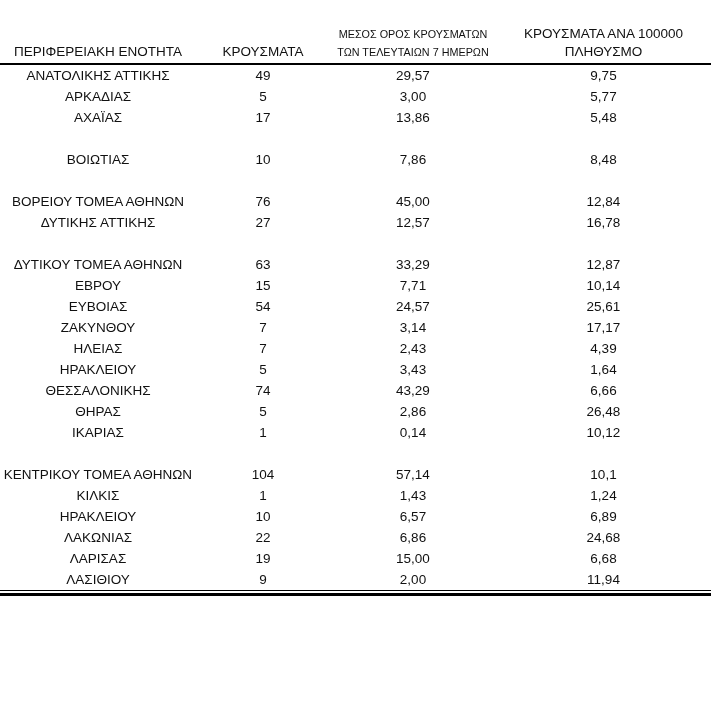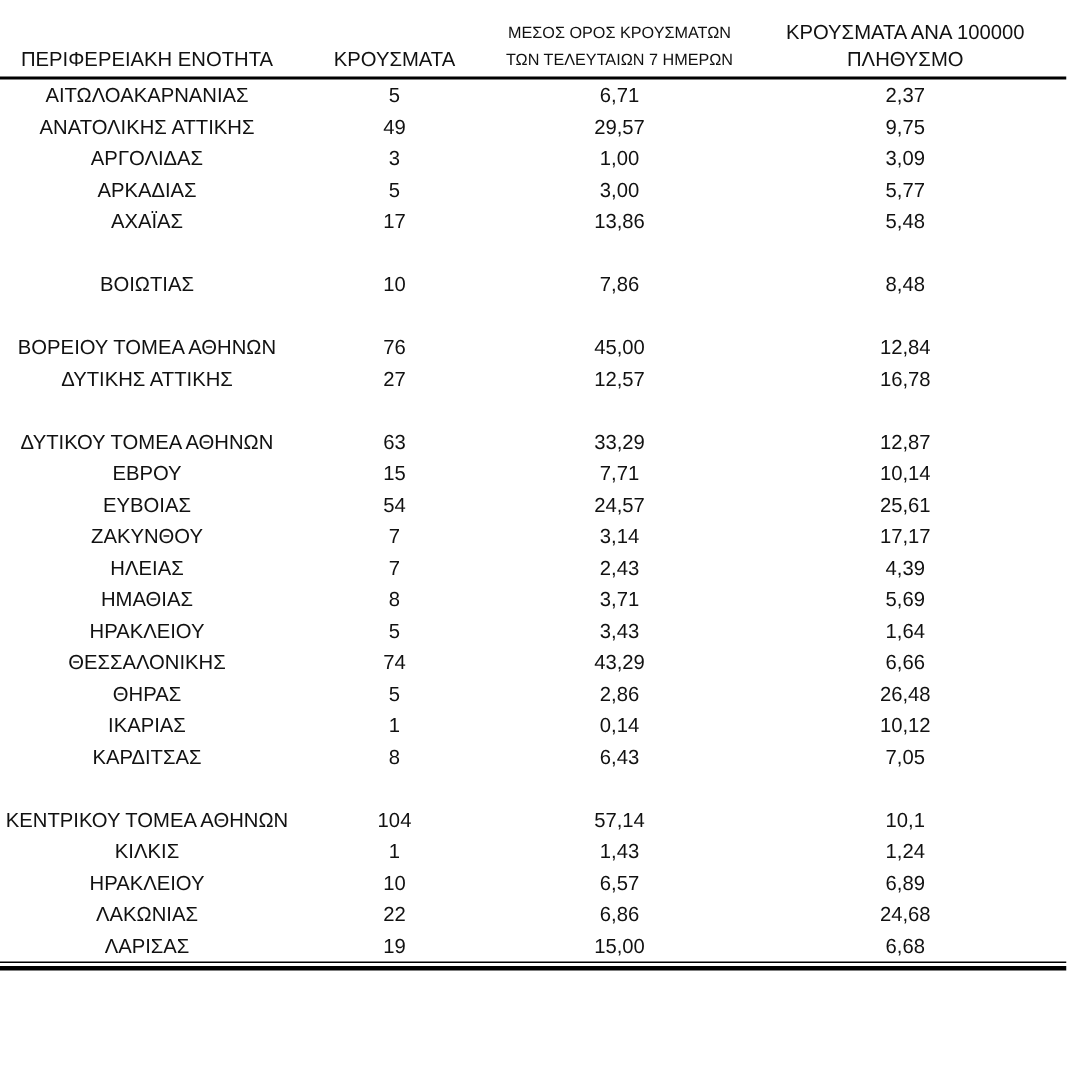--- a/index.html
+++ b/index.html
@@ -30,21 +30,21 @@
   col.c2 { width: 134px; }
   col.c3 { width: 166px; }
   col.c4 { width: 215px; }
 
   thead th {
     vertical-align: bottom;
     text-align: center;
     font-weight: normal;
     border-bottom: 2px solid #000000;
     height: 45px;
-    padding: 4px 0 2px 0;
+    padding: 16px 0 2px 0;
   }
   th .hline {
     display: block;
     line-height: 18px;
     white-space: nowrap;
   }
   th.h-main, th.h-main .hline { font-size: 13.5px; }
   th.h-small .hline { font-size: 10.8px; }
 
   tbody td {
@@ -88,40 +88,28 @@
           <span class="hline">ΜΕΣΟΣ ΟΡΟΣ ΚΡΟΥΣΜΑΤΩΝ</span>
           <span class="hline">ΤΩΝ ΤΕΛΕΥΤΑΙΩΝ 7 ΗΜΕΡΩΝ</span>
         </th>
         <th class="h-main">
           <span class="hline">ΚΡΟΥΣΜΑΤΑ ΑΝΑ 100000</span>
           <span class="hline">ΠΛΗΘΥΣΜΟ</span>
         </th>
       </tr>
     </thead>
     <tbody id="tbody">
-  <tr class="row">
-    <td>ΑΙΤΩΛΟΑΚΑΡΝΑΝΙΑΣ</td>
-    <td>5</td>
-    <td>6,71</td>
-    <td>2,37</td>
-  </tr>
 
   <tr class="row">
     <td>ΑΝΑΤΟΛΙΚΗΣ ΑΤΤΙΚΗΣ</td>
     <td>49</td>
     <td>29,57</td>
     <td>9,75</td>
   </tr>
 
-  <tr class="row">
-    <td>ΑΡΓΟΛΙΔΑΣ</td>
-    <td>3</td>
-    <td>1,00</td>
-    <td>3,09</td>
-  </tr>
 
   <tr class="row">
     <td>ΑΡΚΑΔΙΑΣ</td>
     <td>5</td>
     <td>3,00</td>
     <td>5,77</td>
   </tr>
 
   <tr class="row">
     <td>ΑΧΑΪΑΣ</td>
@@ -191,26 +179,20 @@
     <td>17,17</td>
   </tr>
 
   <tr class="row">
     <td>ΗΛΕΙΑΣ</td>
     <td>7</td>
     <td>2,43</td>
     <td>4,39</td>
   </tr>
 
-  <tr class="row">
-    <td>ΗΜΑΘΙΑΣ</td>
-    <td>8</td>
-    <td>3,71</td>
-    <td>5,69</td>
-  </tr>
 
   <tr class="row">
     <td>ΗΡΑΚΛΕΙΟΥ</td>
     <td>5</td>
     <td>3,43</td>
     <td>1,64</td>
   </tr>
 
   <tr class="row">
     <td>ΘΕΣΣΑΛΟΝΙΚΗΣ</td>
@@ -227,26 +209,20 @@
   </tr>
 
   <tr class="row">
     <td>ΙΚΑΡΙΑΣ</td>
     <td>1</td>
     <td>0,14</td>
     <td>10,12</td>
   </tr>
 
 
-  <tr class="row">
-    <td>ΚΑΡΔΙΤΣΑΣ</td>
-    <td>8</td>
-    <td>6,43</td>
-    <td>7,05</td>
-  </tr>
 
   <tr class="blank">
     <td colspan="4"></td>
   </tr>
 
   <tr class="row">
     <td>ΚΕΝΤΡΙΚΟΥ ΤΟΜΕΑ ΑΘΗΝΩΝ</td>
     <td>104</td>
     <td>57,14</td>
     <td>10,1</td>
@@ -275,16 +251,22 @@
     <td>24,68</td>
   </tr>
 
   <tr class="row">
     <td>ΛΑΡΙΣΑΣ</td>
     <td>19</td>
     <td>15,00</td>
     <td>6,68</td>
   </tr>
 
+  <tr class="row">
+    <td>ΛΑΣΙΘΙΟΥ</td>
+    <td>9</td>
+    <td>2,00</td>
+    <td>11,94</td>
+  </tr>
 </tbody>
   </table>
   <div class="double-rule"></div>
 </div>
 
 </body></html>

